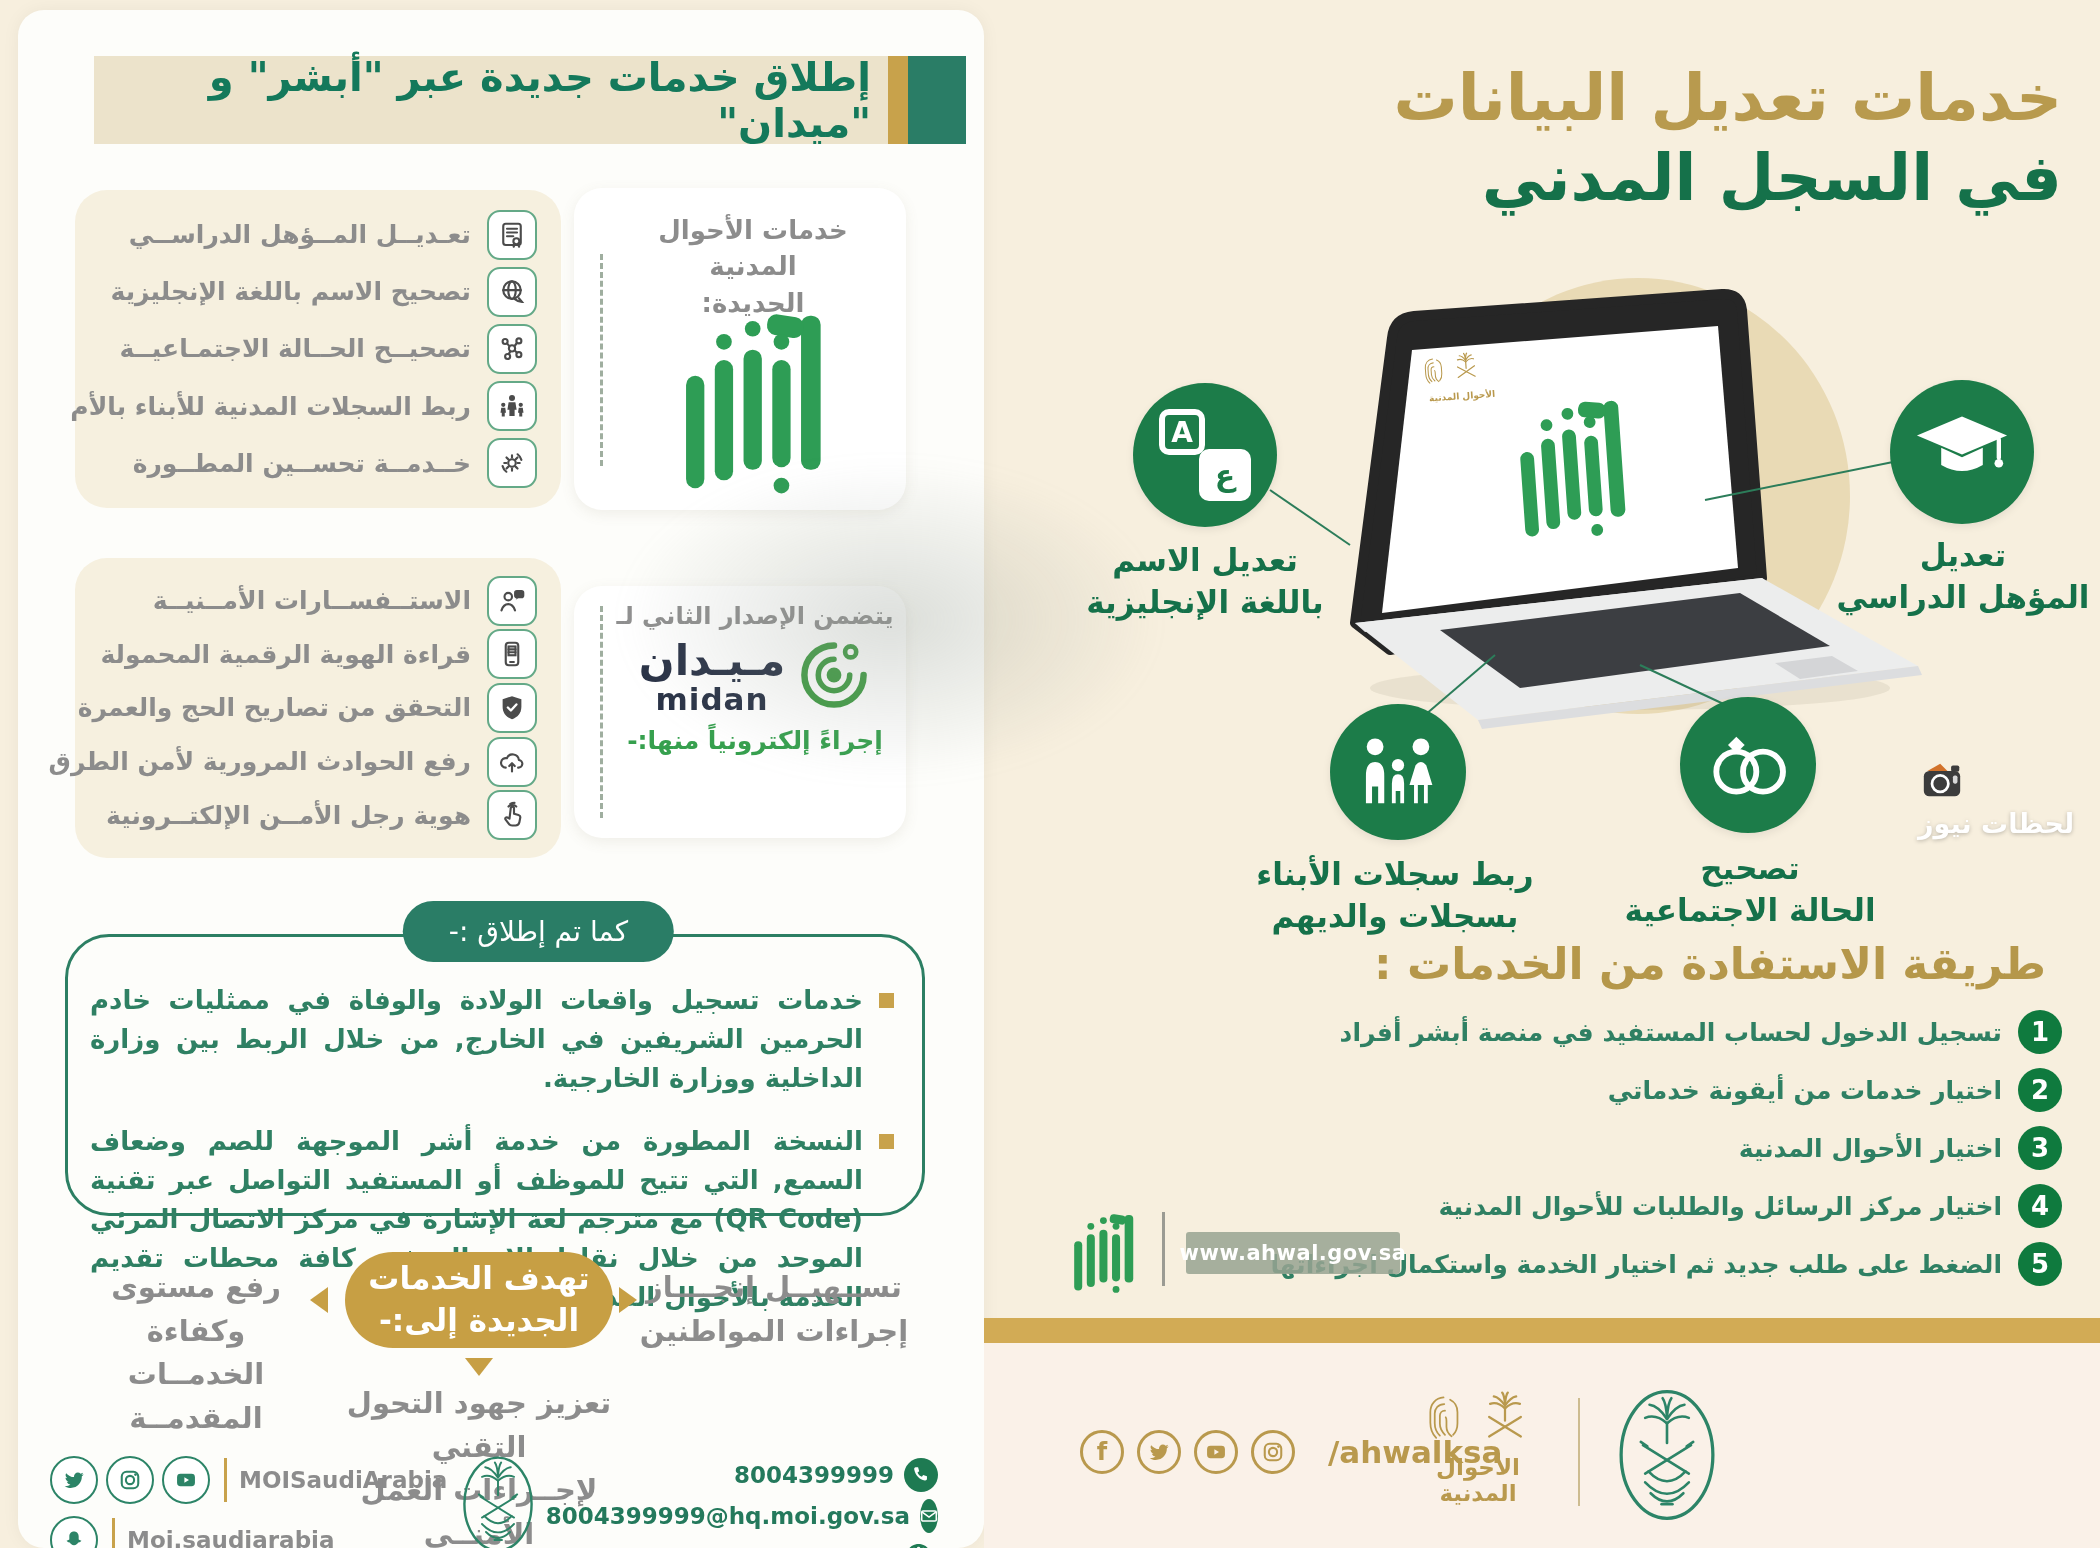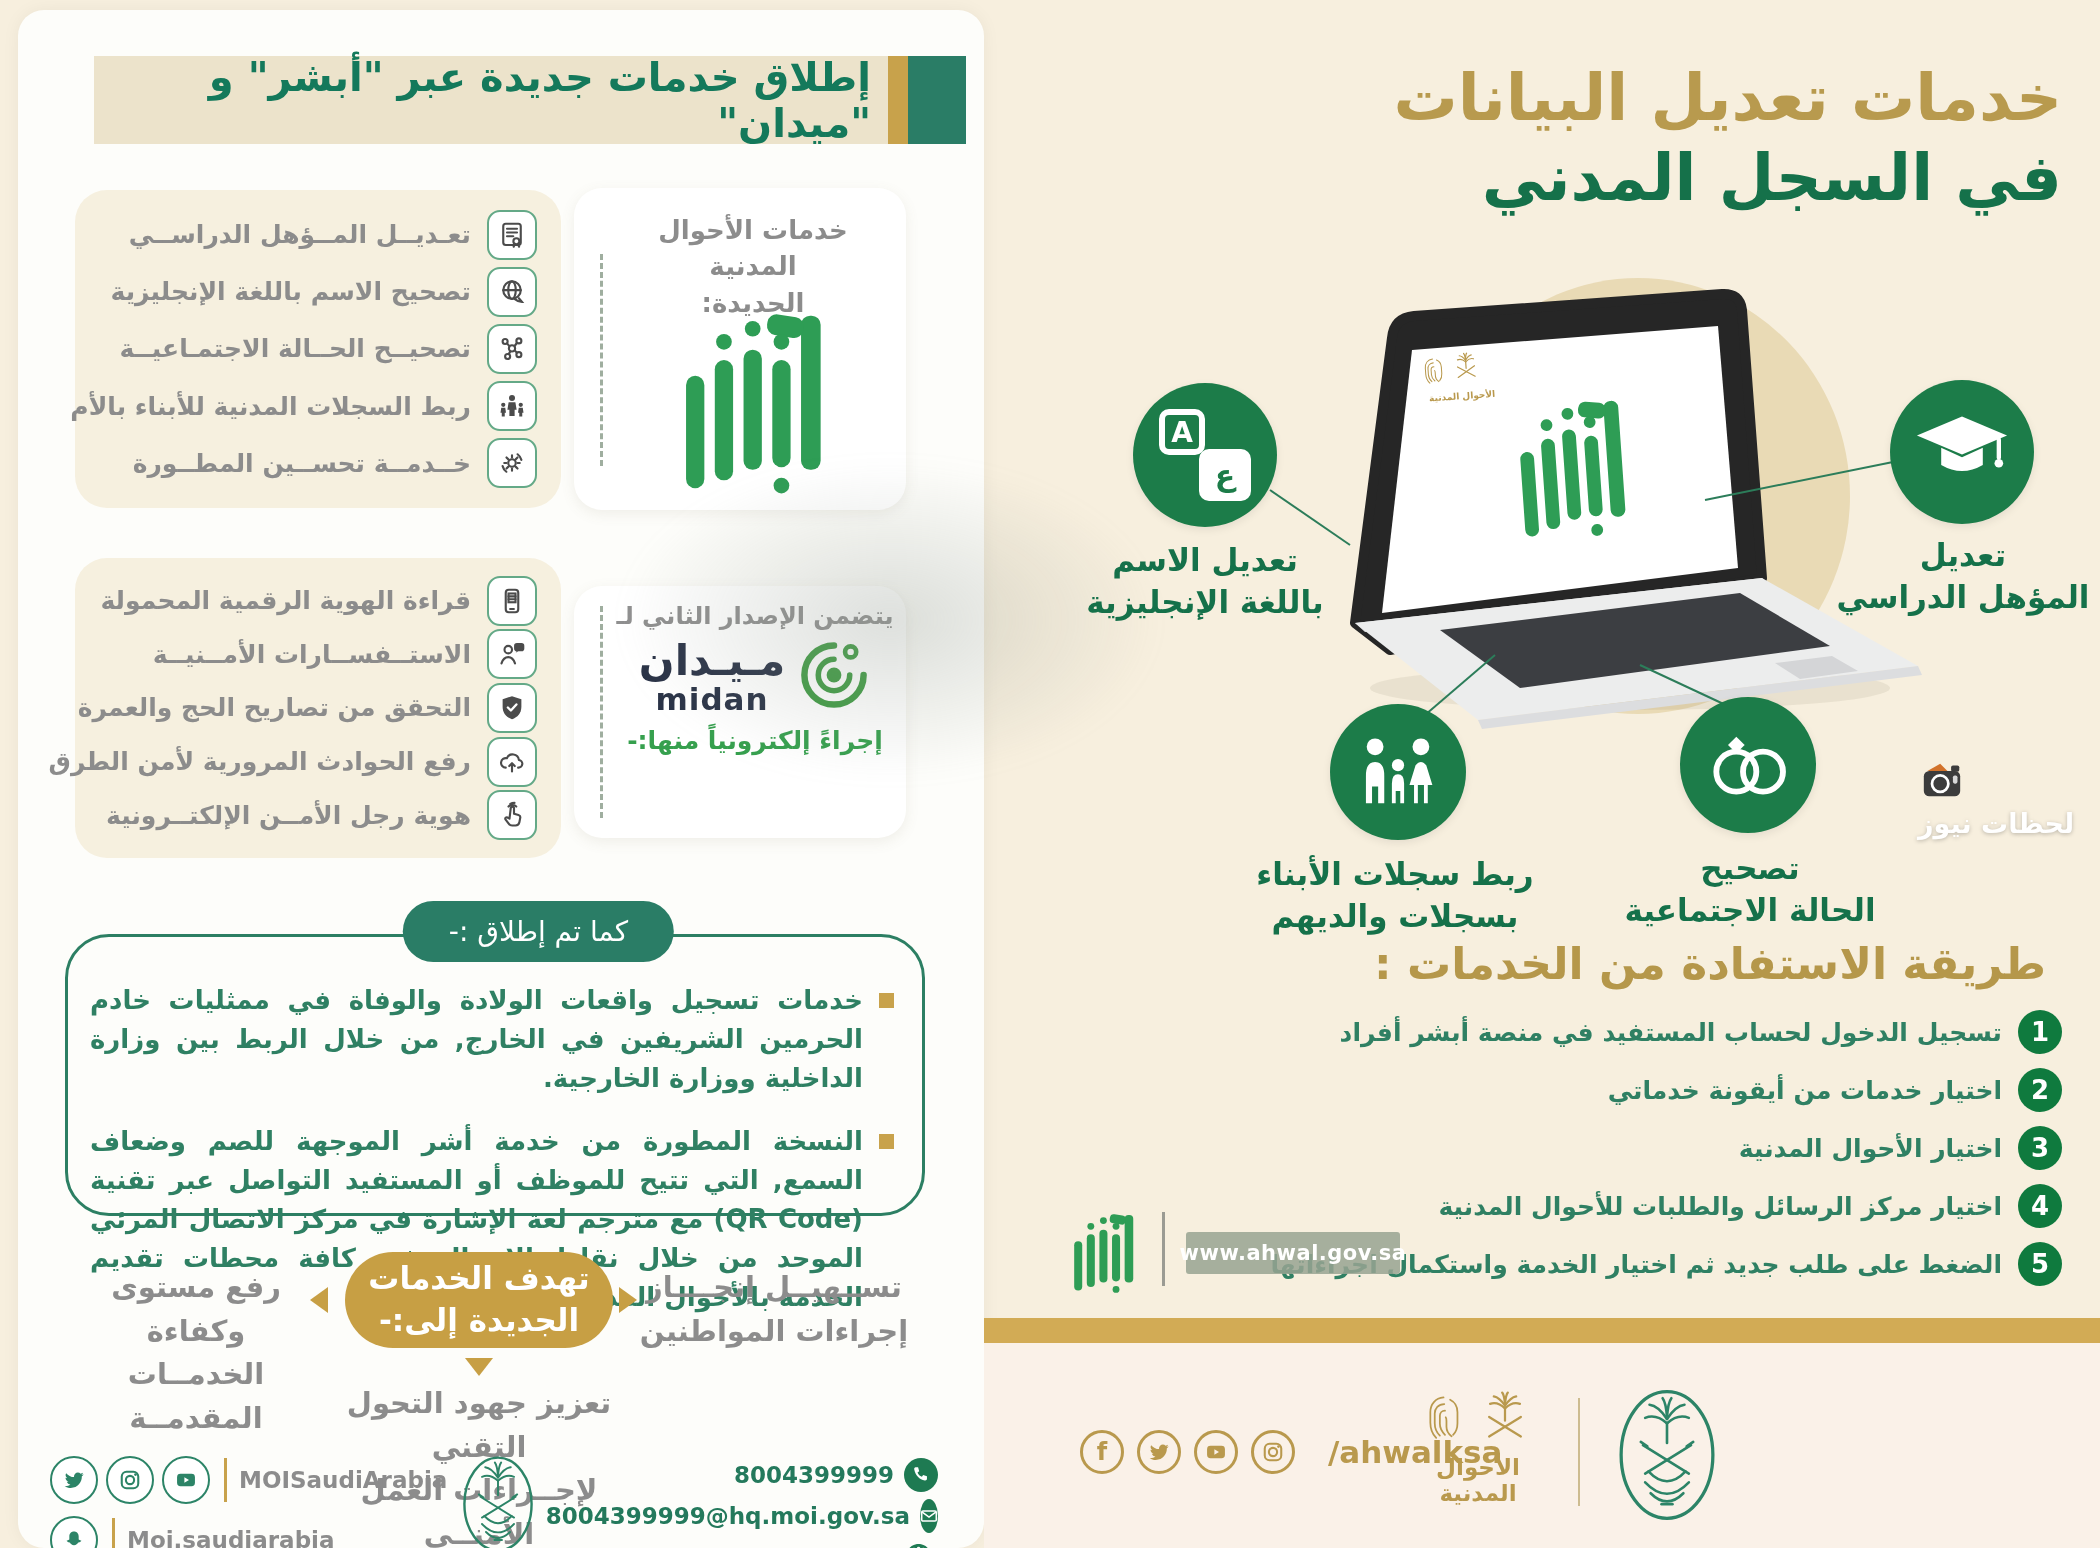--- a/index.html
+++ b/index.html
@@ -238,38 +238,38 @@
       <div class="absher-logo-big">
         <svg width="168" height="196">
             <use href="#sym-absher" width="168" height="196"></use>
           </svg>
       </div>
     </div>
 
     <div class="abs svc-card card-a2">
       <div class="svc-row">
         <span class="tile">
-          <svg width="30" height="30" viewBox="0 0 24 24" fill="none" stroke="currentColor" stroke-width="1.7" stroke-linecap="round">
-              <rect x="7" y="3" width="10" height="18" rx="2.4"></rect>
-              <rect x="9.2" y="6" width="5.6" height="7"></rect>
-              <path d="M9.2,8.3 h5.6 M9.2,10.6 h5.6 M10.5,18.4 h3"></path>
-            </svg>
-        </span>
-        <span class="svc-lbl">قراءة الهوية الرقمية المحمولة</span>
-      </div>
-      <div class="svc-row">
-        <span class="tile">
           <svg width="30" height="30" viewBox="0 0 24 24" fill="none" stroke="currentColor" stroke-width="1.7" stroke-linecap="round" stroke-linejoin="round">
               <circle cx="9" cy="8.5" r="3"></circle>
               <path d="M3.6,19.5 q1.6,-5 5.4,-5 q3.8,0 5.4,5"></path>
               <rect x="14.5" y="4" width="6.5" height="5" rx="1.4" fill="currentColor"></rect>
               <path d="M16,9 l-1,2 l3,-2" fill="currentColor" stroke="none"></path>
             </svg>
         </span>
         <span class="svc-lbl">الاستــفســارات الأمــنيــة</span>
+      </div>
+      <div class="svc-row">
+        <span class="tile">
+          <svg width="30" height="30" viewBox="0 0 24 24" fill="none" stroke="currentColor" stroke-width="1.7" stroke-linecap="round">
+              <rect x="7" y="3" width="10" height="18" rx="2.4"></rect>
+              <rect x="9.2" y="6" width="5.6" height="7"></rect>
+              <path d="M9.2,8.3 h5.6 M9.2,10.6 h5.6 M10.5,18.4 h3"></path>
+            </svg>
+        </span>
+        <span class="svc-lbl">قراءة الهوية الرقمية المحمولة</span>
       </div>
       <div class="svc-row">
         <span class="tile">
           <svg width="30" height="30" viewBox="0 0 24 24">
               <path d="M12,2.5 L19.5,5 V11 c0,5.2 -3.1,8.4 -7.5,10 C7.6,19.4 4.5,16.2 4.5,11 V5 Z" fill="currentColor"></path>
               <path d="M8.7,11.6 l2.4,2.4 l4.4,-4.8" fill="none" stroke="#fff" stroke-width="1.9" stroke-linecap="round" stroke-linejoin="round"></path>
             </svg>
         </span>
         <span class="svc-lbl">التحقق من تصاريح الحج والعمرة</span>
       </div>

